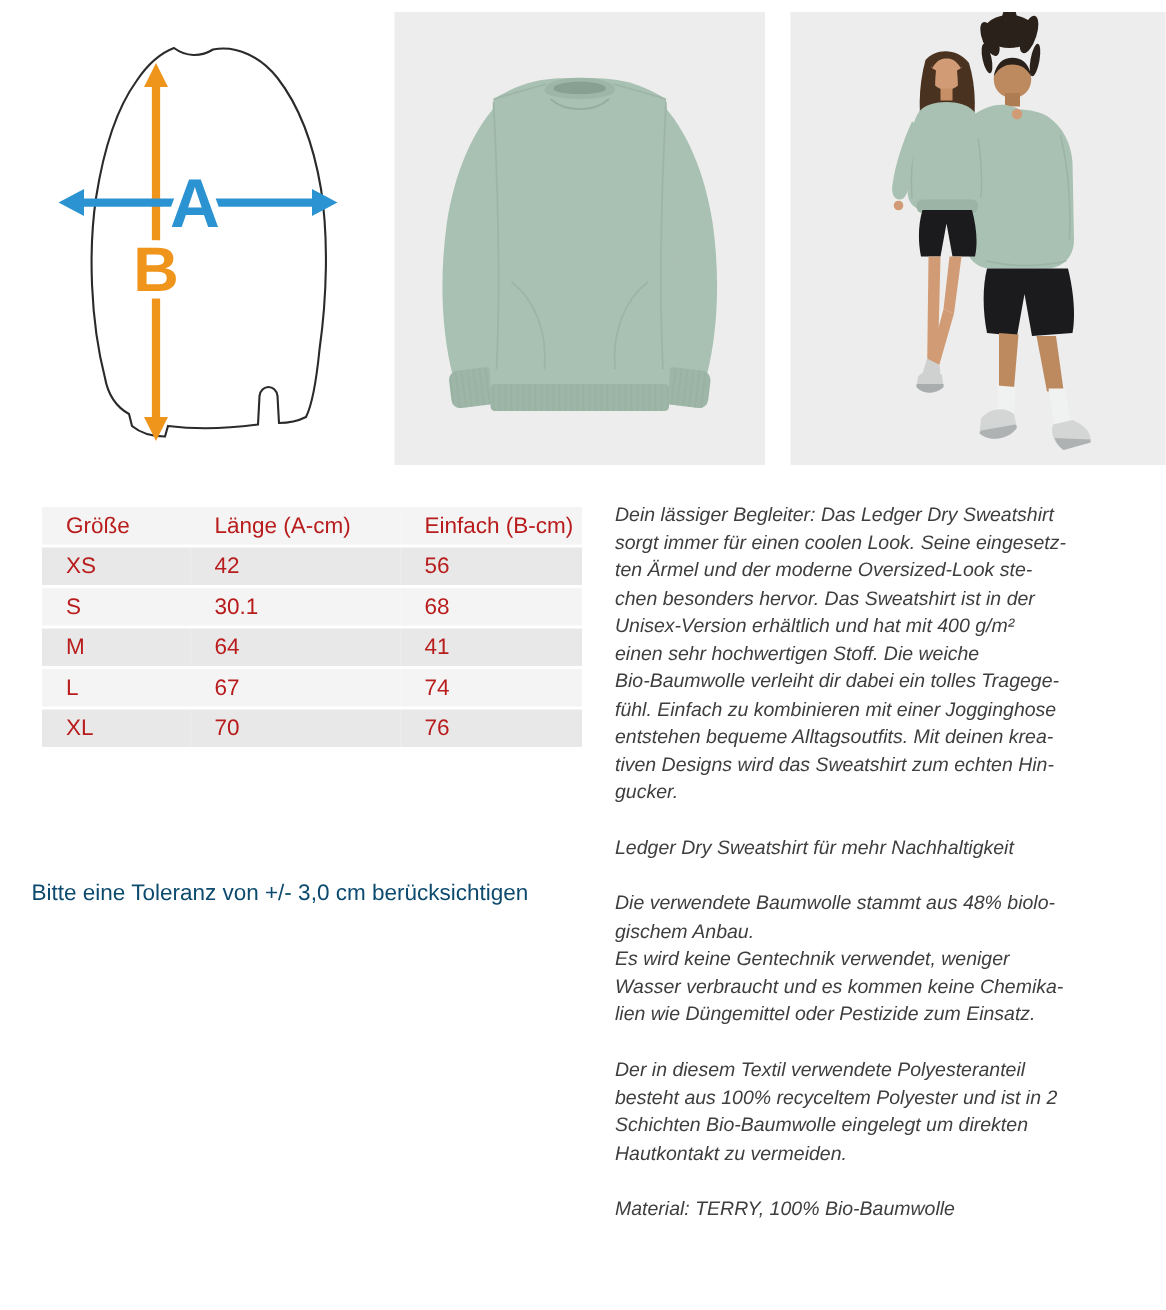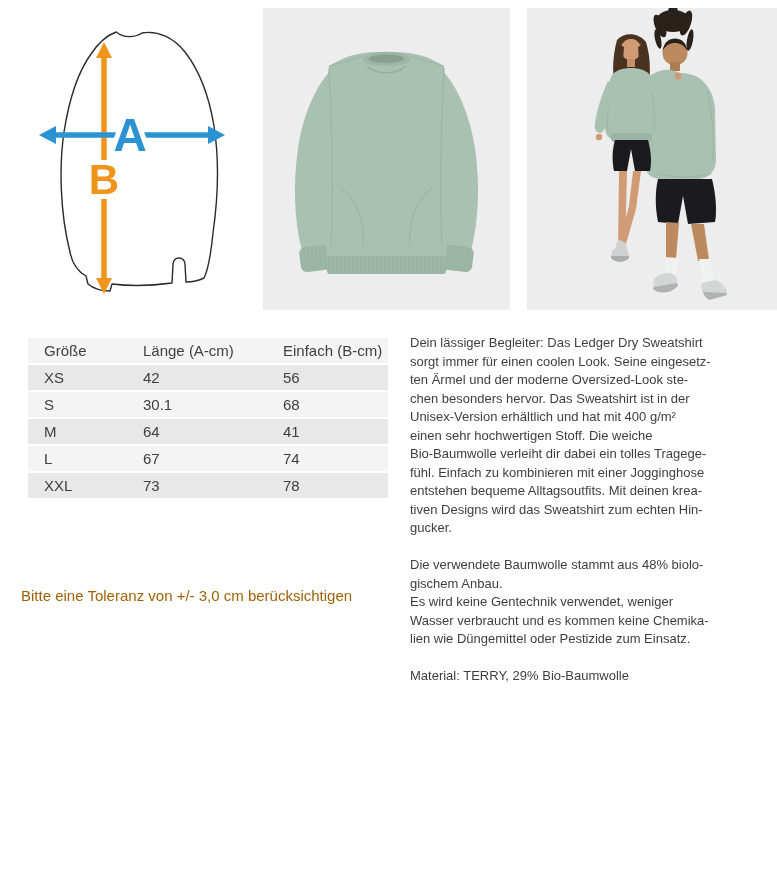--- a/index.html
+++ b/index.html
@@ -14,43 +14,43 @@
   .img-block { position:absolute; top:8px; height:302px; overflow:hidden; }
   #diagram-block { left:18px;  width:232px; background:#ffffff; }
   #product-block { left:263px; width:247px; background:#ededed; }
   #models-block  { left:527px; width:250px; background:#ededed; }
   .img-block svg { display:block; }
 
   
   #size-table {
     position:absolute; left:28px; top:336px; width:360px;
     border-collapse:separate; border-spacing:0 2px;
-    font-size:15px; color:#404040;
+    font-size:15px; color:#b91c1c;
     table-layout:fixed;
   }
   #size-table th, #size-table td {
     height:25px; padding:0 0 0 16px;
     font-weight:normal; text-align:left; vertical-align:middle;
     white-space:nowrap; overflow:hidden;
   }
   #size-table thead tr { background:#f4f4f4; }
   #size-table tbody tr:nth-child(odd)  { background:#e8e8e8; }
   #size-table tbody tr:nth-child(even) { background:#f4f4f4; }
 
   #tolerance-note {
     position:absolute; left:21px; top:587px;
-    font-size:15px; color:#a16207;
+    font-size:15px; color:#0c4a6e;
   }
 
   
   #description {
     position:absolute; left:410px; top:334px; width:367px;
     font-size:13px; line-height:18.5px; color:#3e3e3e;
   }
-  #description p { margin:0 0 18.5px 0; white-space:pre-line; }
+  #description p { margin:0 0 18.5px 0; white-space:pre-line;font-style:italic; }
 </style>
 </head>
 <body>
 
 <div class="img-block" id="diagram-block">
   <svg width="232" height="302" viewBox="0 0 232 302">
 
     <path d="M 98,24
          C 106,30 116,30 124,25
          C 140,22 156,30 167,44
@@ -246,40 +246,45 @@
       <td>M</td>
       <td>64</td>
       <td>41</td>
     </tr>
     <tr>
       <td>L</td>
       <td>67</td>
       <td>74</td>
     </tr>
     <tr>
-      <td>XXL</td>
-      <td>73</td>
-      <td>78</td>
+      <td>XL</td>
+      <td>70</td>
+      <td>76</td>
     </tr>
   </tbody>
 </table>
 
 <div id="tolerance-note">Bitte eine Toleranz von +/- 3,0 cm berücksichtigen</div>
 
 <div id="description">
   <p>Dein lässiger Begleiter: Das Ledger Dry Sweatshirt
 sorgt immer für einen coolen Look. Seine eingesetz-
 ten Ärmel und der moderne Oversized-Look ste-
 chen besonders hervor. Das Sweatshirt ist in der
 Unisex-Version erhältlich und hat mit 400 g/m²
 einen sehr hochwertigen Stoff. Die weiche
 Bio-Baumwolle verleiht dir dabei ein tolles Tragege-
 fühl. Einfach zu kombinieren mit einer Jogginghose
 entstehen bequeme Alltagsoutfits. Mit deinen krea-
 tiven Designs wird das Sweatshirt zum echten Hin-
 gucker.</p>
+  <p>Ledger Dry Sweatshirt für mehr Nachhaltigkeit</p>
   <p>Die verwendete Baumwolle stammt aus 48% biolo-
 gischem Anbau.
 Es wird keine Gentechnik verwendet, weniger
 Wasser verbraucht und es kommen keine Chemika-
 lien wie Düngemittel oder Pestizide zum Einsatz.</p>
-  <p>Material: TERRY, 29% Bio-Baumwolle</p>
+  <p>Der in diesem Textil verwendete Polyesteranteil
+besteht aus 100% recyceltem Polyester und ist in 2
+Schichten Bio-Baumwolle eingelegt um direkten
+Hautkontakt zu vermeiden.</p>
+  <p>Material: TERRY, 100% Bio-Baumwolle</p>
 </div>
 
 </body></html>

